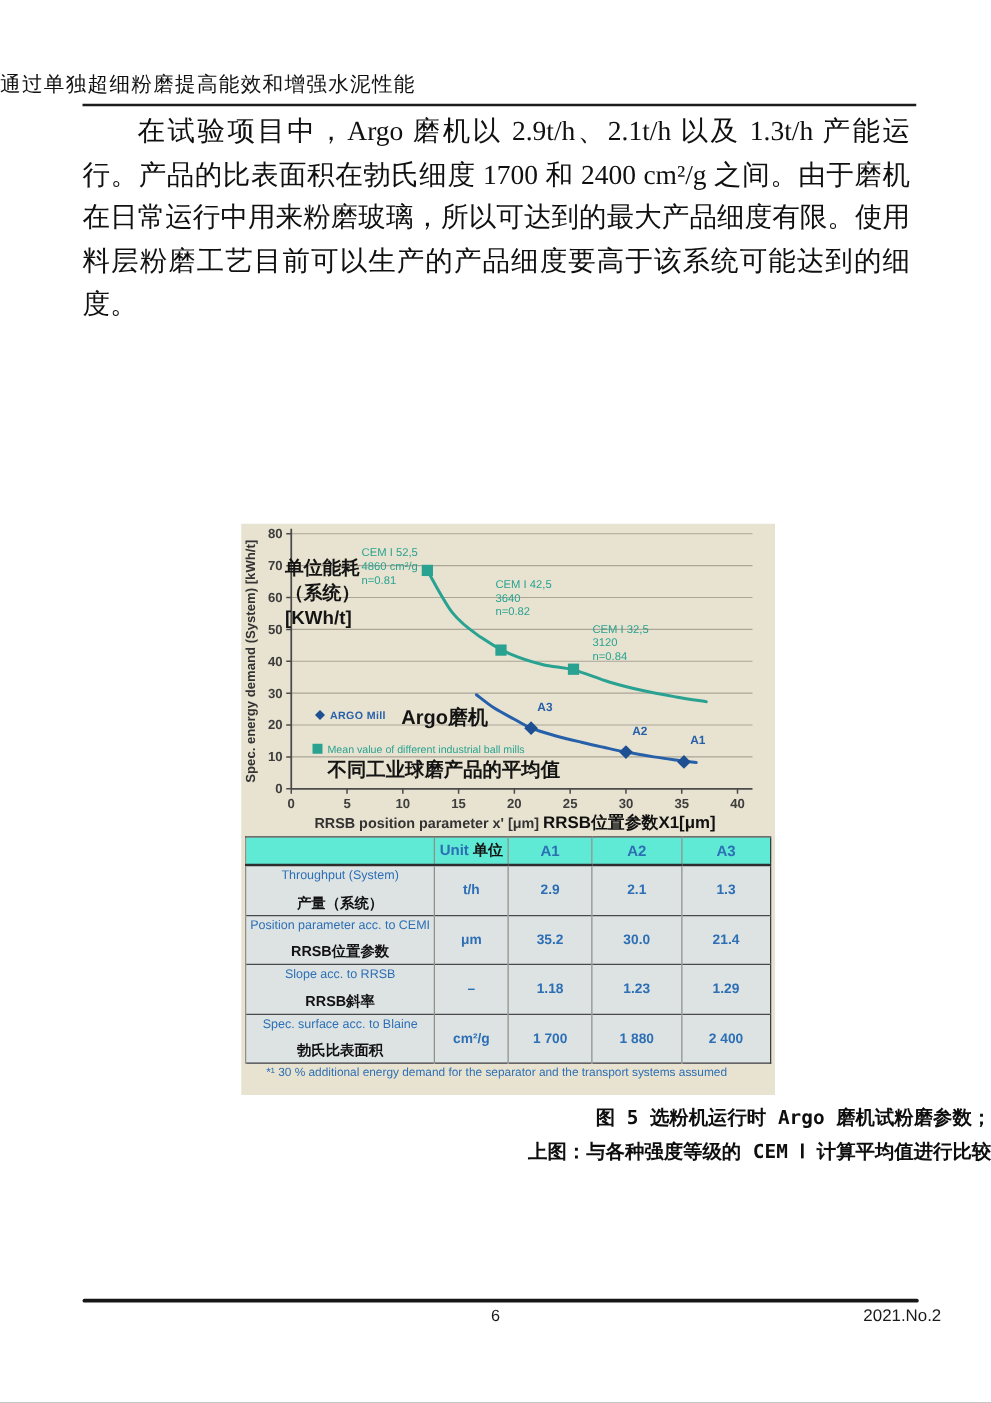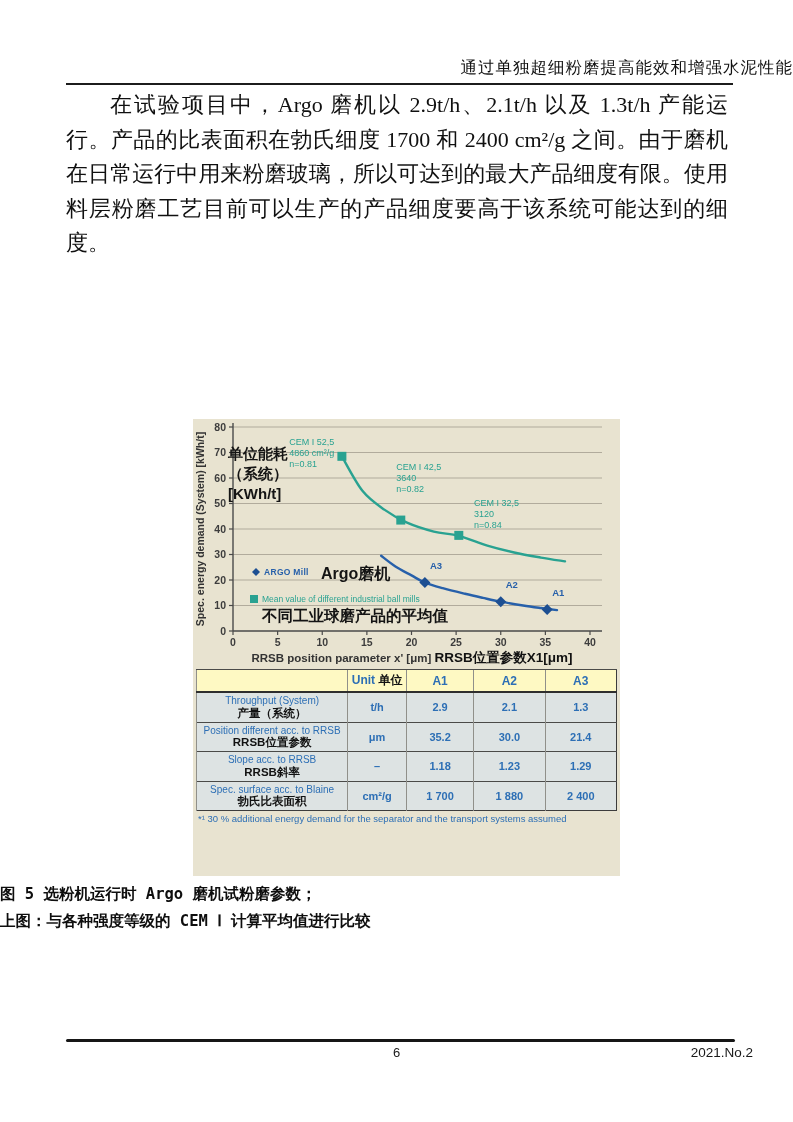--- a/index.html
+++ b/index.html
@@ -4,21 +4,21 @@
 <style>
   html,body{margin:0;padding:0;background:#9a9a9a;}
   .sheet{
     position:relative; width:793px; height:1122px; margin:0 auto;
     background:#ffffff; overflow:hidden;
     font-family:"Liberation Serif","DejaVu Serif",serif; color:#141414;
   }
   
   .hdr-title{
     position:absolute; top:57px; left:0; width:100%;
-    text-align:right; font-size:16.5px; letter-spacing:1px; color:#111;
+    text-align:left; font-size:16.5px; letter-spacing:1px; color:#111;
   }
   .hdr-rule{
     position:absolute; top:83px; left:66px; width:667px; height:2px;
     background:#1c1c1c;
   }
   
   .para{
     position:absolute; left:66px; width:662px; margin:0;
     font-size:22px; line-height:34.6px; text-align:justify;
     text-indent:2em; color:#101010;
@@ -35,32 +35,32 @@
   .fig-table-wrap{padding:0 3px;}
   table.fig-table{
     width:100%; border-collapse:collapse; table-layout:fixed;
     background:#dde3e3; border:1.5px solid #3c3c3c;
   }
   .fig-table th,.fig-table td{
     border-left:1px solid #90908a; border-top:1.2px solid #4a4a48;
     padding:2px 2px; text-align:center; vertical-align:middle;
   }
   .fig-table thead th{
-    background:#fef9c3; font-size:12px; border-bottom:2px solid #2e2e2e;
+    background:#5eead4; font-size:12px; border-bottom:2px solid #2e2e2e;
   }
   .tb-blue{color:#2d6fb5; font-weight:700;}
   .tb-zh{color:#121212; font-weight:700;}
   .fig-table td .en{color:#2d6fb5; font-size:10px; line-height:11.5px; font-weight:400;}
-  .fig-table td .zh{color:#121212; font-size:11.5px; line-height:13px; font-weight:700;}
+  .fig-table td .zh{color:#121212; font-size:11.5px; line-height:13px; font-weight:700;margin-top:10px;}
   .fig-table td.val{color:#2d6fb5; font-size:11px; font-weight:700;}
-  .fig-notes{padding:2px 5px 0 5px;}
+  .fig-notes{padding:2px 5px 0 20px;}
   .fn-en{color:#2d6fb5; font-size:9.5px; line-height:12px;}
   
   .caption{
-    position:absolute; left:0; width:100%; text-align:left;
+    position:absolute; left:0; width:100%; text-align:right;
     font-family:"DejaVu Sans Mono","Liberation Mono",monospace;
     font-weight:700; font-size:15.5px; color:#0e0e0e;
   }
   .cap1{top:884px;} .cap2{top:911px;}
   
   .ftr-rule{position:absolute; top:1039px; left:66px; width:669px; height:2.5px;
     background:#161616; border-radius:2px;}
   .ftr-page{position:absolute; top:1045px; left:0; width:100%; text-align:center;
     font-family:"Liberation Sans",sans-serif; font-size:13px; color:#1a1a1a;}
   .ftr-issue{position:absolute; top:1045px; right:40px;
@@ -180,21 +180,21 @@
                 <div class="en">Throughput (System)</div>
                 <div class="zh">产量（系统）</div>
               </td>
               <td class="val">t/h</td>
               <td class="val">2.9</td>
               <td class="val">2.1</td>
               <td class="val">1.3</td>
             </tr>
             <tr>
               <td>
-                <div class="en">Position different acc. to RRSB</div>
+                <div class="en">Position parameter acc. to CEMI</div>
                 <div class="zh">RRSB位置参数</div>
               </td>
               <td class="val">μm</td>
               <td class="val">35.2</td>
               <td class="val">30.0</td>
               <td class="val">21.4</td>
             </tr>
             <tr>
               <td>
                 <div class="en">Slope acc. to RRSB</div>

